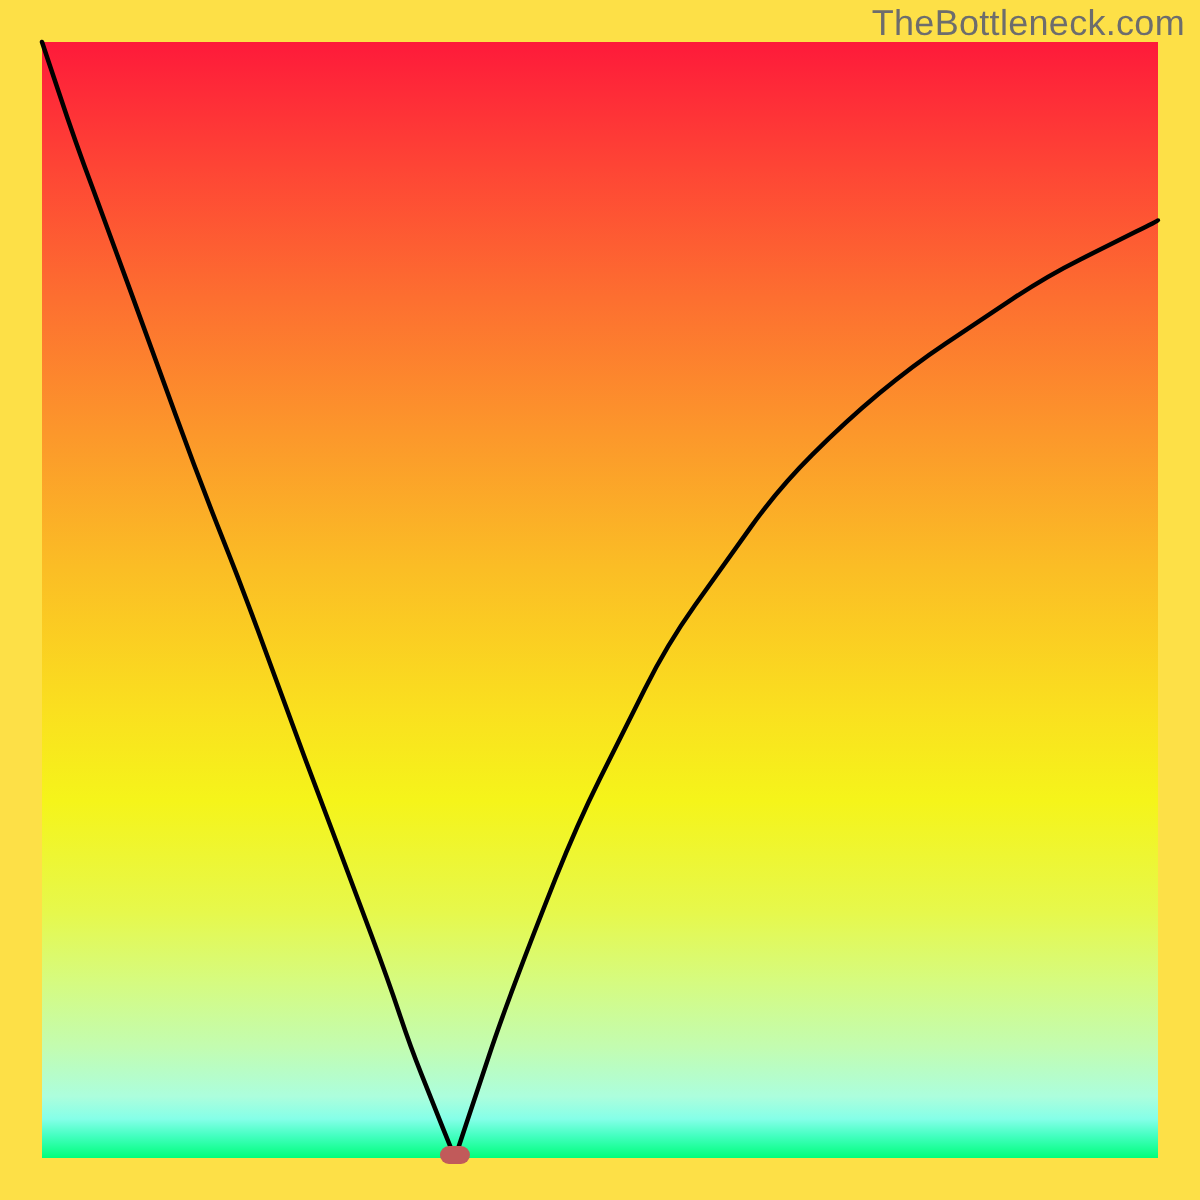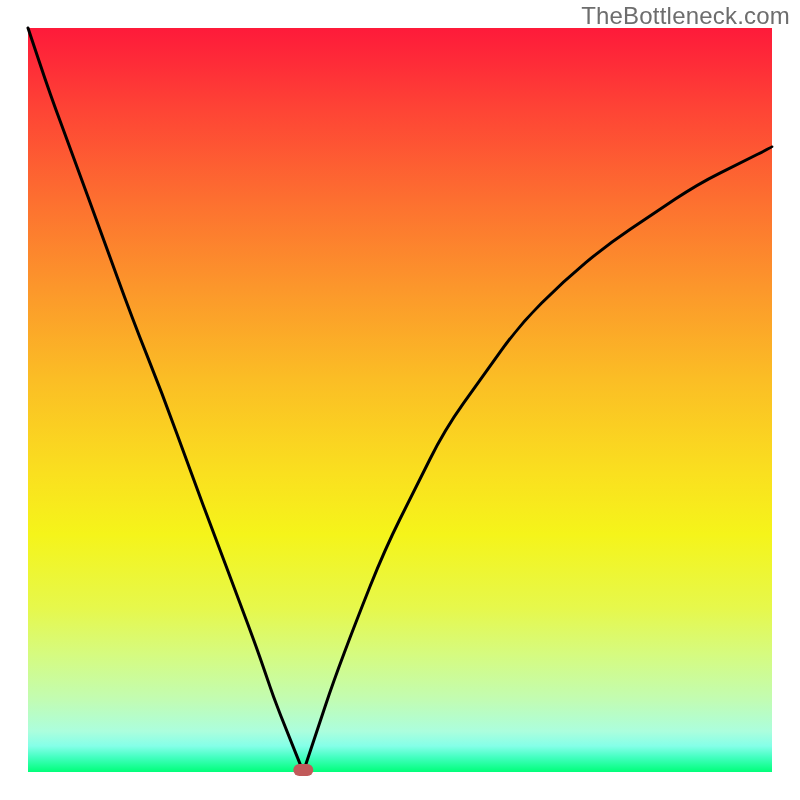--- a/index.html
+++ b/index.html
@@ -1,21 +1,21 @@
 <!DOCTYPE html>
 <html><head>
 <meta charset="utf-8">
 <style>
   * { margin: 0; padding: 0; box-sizing: border-box; }
   html, body { width: 800px; height: 800px; overflow: hidden; background: #000; }
   .frame {
     position: relative;
     width: 800px;
     height: 800px;
-    background: #ffffff;
+    background: #fde047;
   }
   .watermark {
     position: absolute;
     top: 2px;
     right: 10px;
     color: #6d6d6d;
     font-family: Arial, Helvetica, sans-serif;
     font-size: 24px;
     font-weight: 500;
     letter-spacing: 0.2px;

